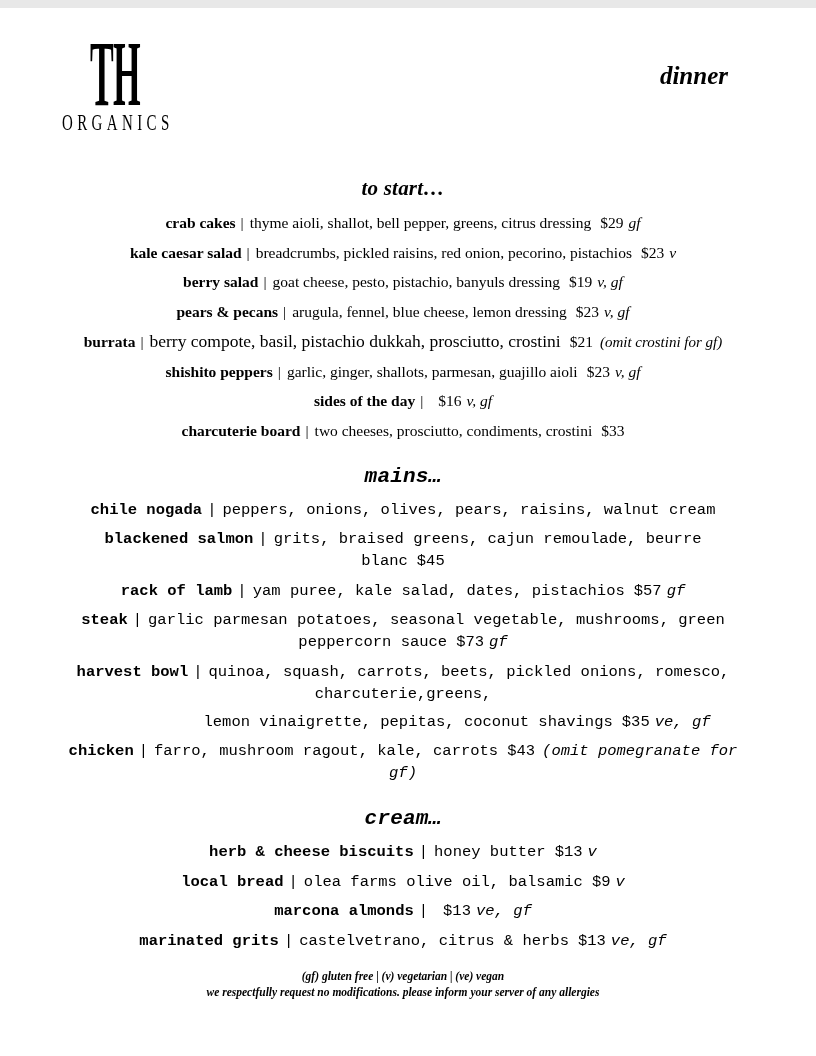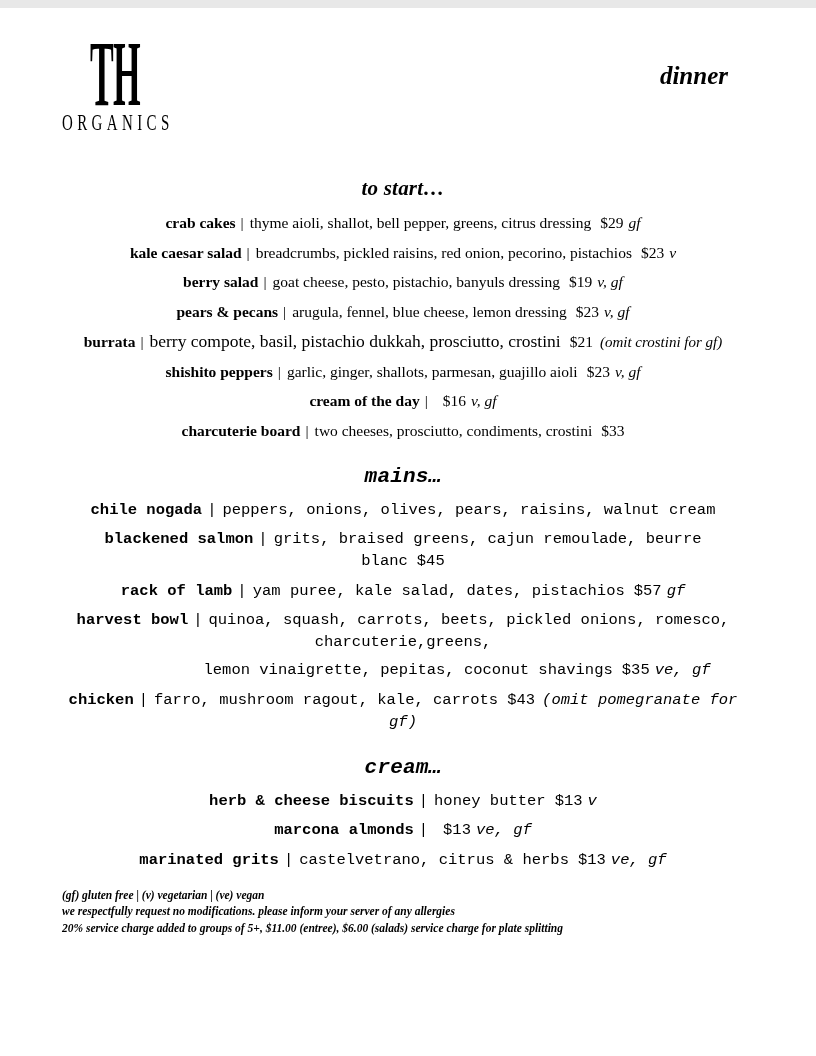--- a/index.html
+++ b/index.html
@@ -37,21 +37,21 @@
   .iname{font-weight:bold;}
   .sep{margin:0 6px 0 5px;}
   .desc{}
   .desc-large{font-size:17.5px;}
   .price{margin-left:9px;}
   .diet{font-style:italic;margin-left:5px;}
   .note{font-style:italic;margin-left:7px;}
   .note-small{font-size:15px;}
   .cont{padding-left:108px;margin-top:6px;}
   
-  .footer{margin-top:16px;text-align:left;}
+  .footer{margin-top:16px;text-align:center;}
   .f-line{
     font-size:11.5px;font-weight:bold;font-style:italic;line-height:16.5px;
   }
 </style>
 </head>
 <body>
 
 <div class="page">
 
   <header class="header">
@@ -64,38 +64,39 @@
 
   <main class="menu" id="menu">
       <section class="section">
         <h2 class="section-heading">to start…</h2>
         <div class="item"><span class="iname">crab cakes</span><span class="sep">|</span><span class="desc">thyme aioli, shallot, bell pepper, greens, citrus dressing</span><span class="price">$29</span><span class="diet">gf</span></div>
         <div class="item"><span class="iname">kale caesar salad</span><span class="sep">|</span><span class="desc">breadcrumbs, pickled raisins, red onion, pecorino, pistachios</span><span class="price">$23</span><span class="diet">v</span></div>
         <div class="item"><span class="iname">berry salad</span><span class="sep">|</span><span class="desc">goat cheese, pesto, pistachio, banyuls dressing</span><span class="price">$19</span><span class="diet">v, gf</span></div>
         <div class="item"><span class="iname">pears &amp; pecans</span><span class="sep">|</span><span class="desc">arugula, fennel, blue cheese, lemon dressing</span><span class="price">$23</span><span class="diet">v, gf</span></div>
         <div class="item"><span class="iname">burrata</span><span class="sep">|</span><span class="desc desc-large">berry compote, basil, pistachio dukkah, prosciutto, crostini</span><span class="price">$21</span><span class="note note-small">(omit crostini for gf)</span></div>
         <div class="item"><span class="iname">shishito peppers</span><span class="sep">|</span><span class="desc">garlic, ginger, shallots, parmesan, guajillo aioli</span><span class="price">$23</span><span class="diet">v, gf</span></div>
-        <div class="item"><span class="iname">cream of the day</span><span class="sep">|</span><span class="price">$16</span><span class="diet">v, gf</span></div>
+        <div class="item"><span class="iname">sides of the day</span><span class="sep">|</span><span class="price">$16</span><span class="diet">v, gf</span></div>
         <div class="item"><span class="iname">charcuterie board</span><span class="sep">|</span><span class="desc">two cheeses, prosciutto, condiments, crostini</span><span class="price">$33</span></div>
       </section>
       <section class="section">
         <h2 class="section-heading">mains…</h2>
         <div class="item"><span class="iname">chile nogada</span><span class="sep">|</span><span class="desc">peppers, onions, olives, pears, raisins, walnut cream</span></div>
         <div class="item"><span class="iname">blackened salmon</span><span class="sep">|</span><span class="desc">grits, braised greens, cajun remoulade, beurre blanc</span><span class="price">$45</span></div>
         <div class="item"><span class="iname">rack of lamb</span><span class="sep">|</span><span class="desc">yam puree, kale salad, dates, pistachios</span><span class="price">$57</span><span class="diet">gf</span></div>
+        <div class="item"><span class="iname">steak</span><span class="sep">|</span><span class="desc">garlic parmesan potatoes, seasonal vegetable, mushrooms, green peppercorn sauce</span><span class="price">$73</span><span class="diet">gf</span></div>
         <div class="item"><span class="iname">harvest bowl</span><span class="sep">|</span><span class="desc">quinoa, squash, carrots, beets, pickled onions, romesco, charcuterie,greens,</span><div class="cont"><span class="cont-text">lemon vinaigrette, pepitas, coconut shavings</span><span class="price">$35</span><span class="diet">ve, gf</span></div></div>
         <div class="item"><span class="iname">chicken</span><span class="sep">|</span><span class="desc">farro, mushroom ragout, kale, carrots</span><span class="price">$43</span><span class="note">(omit pomegranate for gf)</span></div>
       </section>
       <section class="section">
         <h2 class="section-heading">cream…</h2>
         <div class="item"><span class="iname">herb &amp; cheese biscuits</span><span class="sep">|</span><span class="desc">honey butter</span><span class="price">$13</span><span class="diet">v</span></div>
+        <div class="item"><span class="iname">local bread</span><span class="sep">|</span><span class="desc">olea farms olive oil, balsamic</span><span class="price">$9</span><span class="diet">v</span></div>
         <div class="item"><span class="iname">marcona almonds</span><span class="sep">|</span><span class="price">$13</span><span class="diet">ve, gf</span></div>
         <div class="item"><span class="iname">marinated grits</span><span class="sep">|</span><span class="desc">castelvetrano, citrus &amp; herbs</span><span class="price">$13</span><span class="diet">ve, gf</span></div>
       </section>
     </main>
 
   <footer class="footer">
     <div class="f-line">(gf) gluten free |  (v) vegetarian |  (ve) vegan</div>
     <div class="f-line">we respectfully request no modifications. please inform your server of any allergies</div>
-    <div class="f-line">20% service charge added to groups of 5+, $11.00 (entree), $6.00 (salads) service charge for plate splitting</div>
   </footer>
 
 </div>
 
 </body></html>

